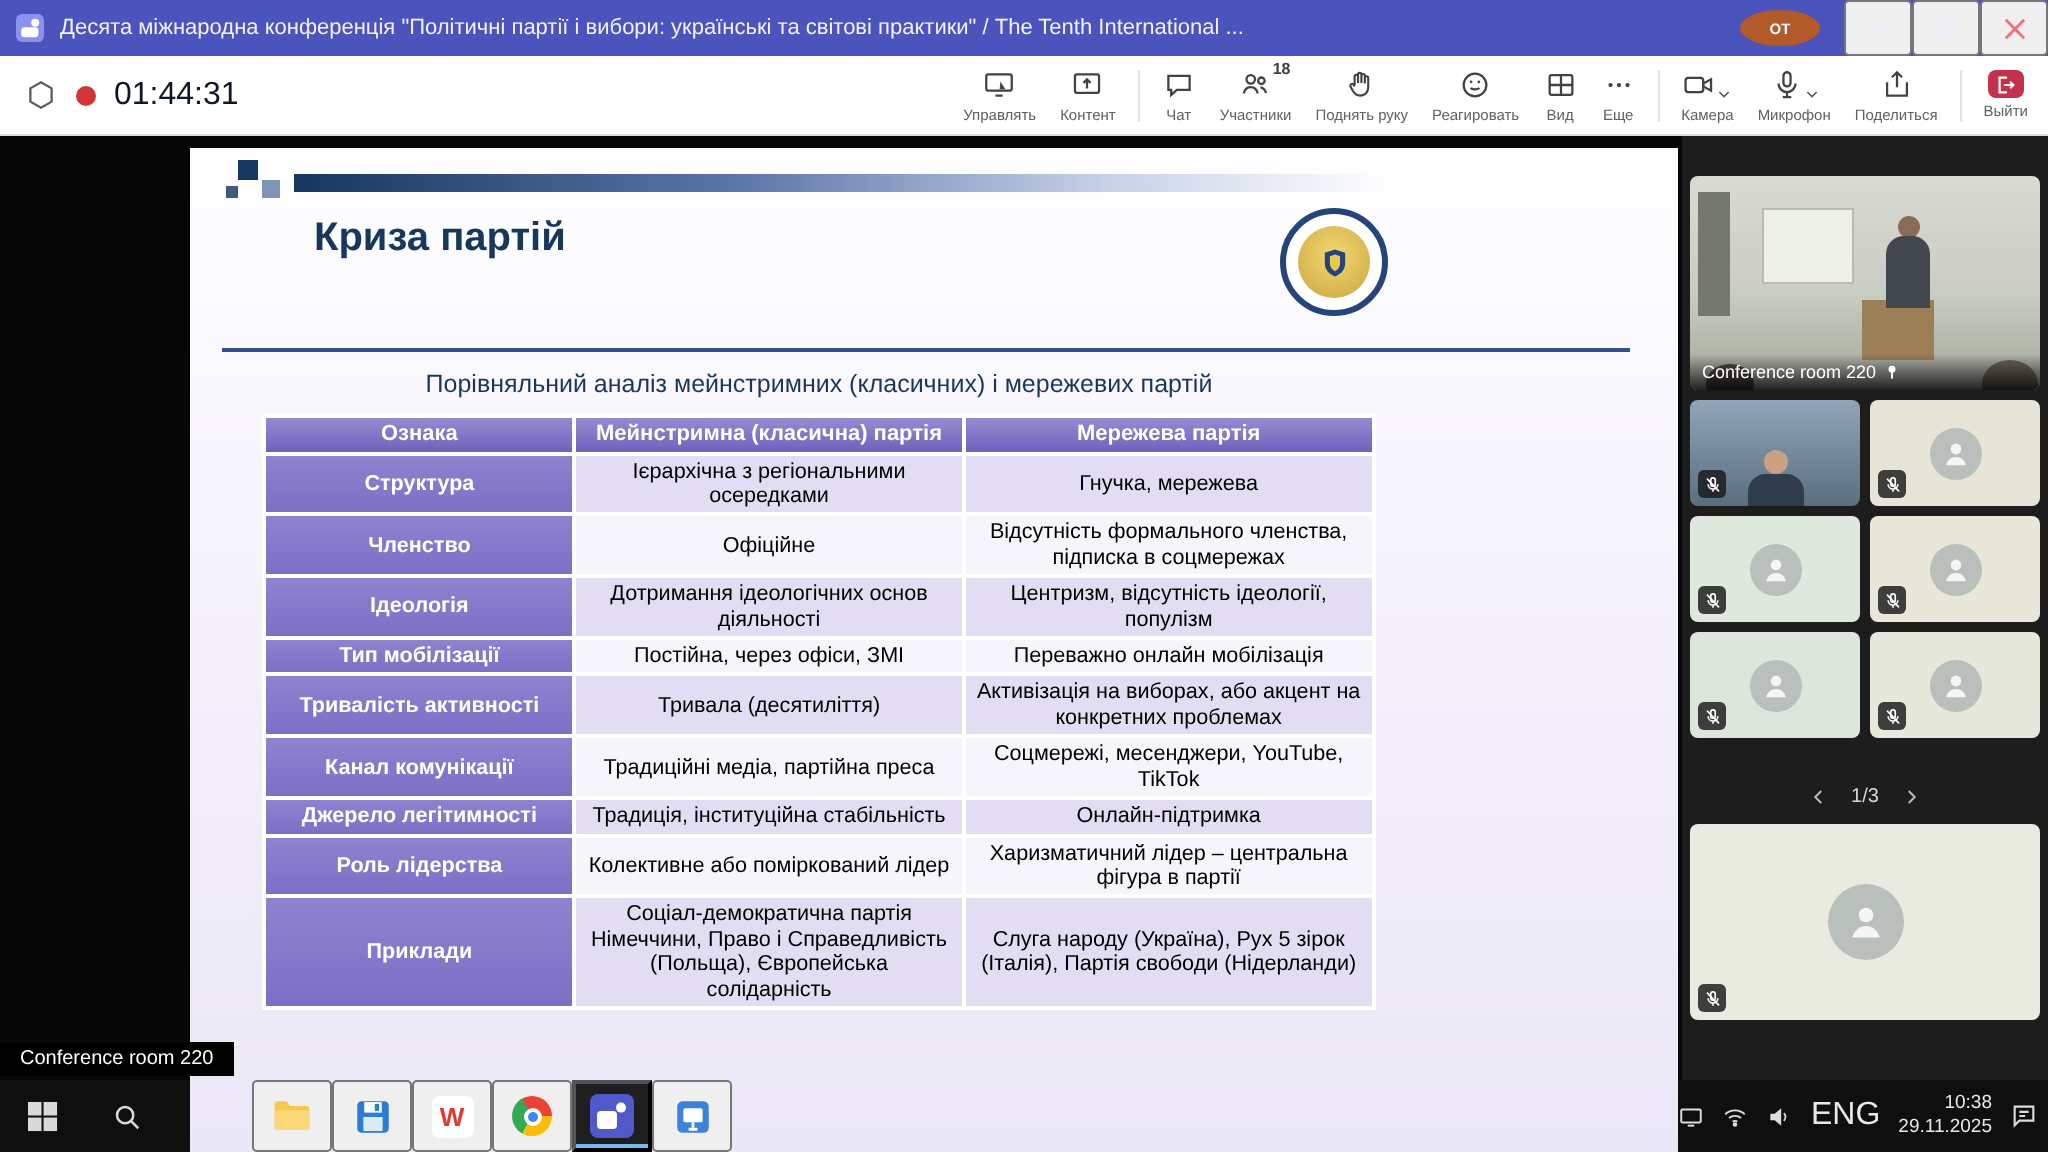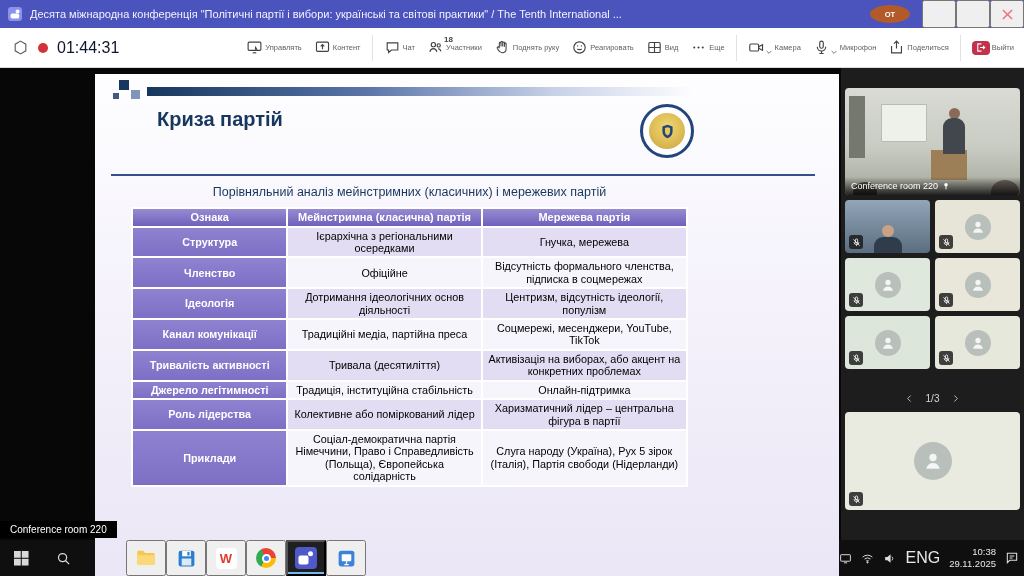--- a/index.html
+++ b/index.html
@@ -15,21 +15,21 @@
   .win-btn{width:34px;height:100%;display:flex;align-items:center;justify-content:center}
   .min-glyph{width:10px;height:2px;background:#eceeff}
   .max-glyph{width:9px;height:9px;border:1.5px solid #eceeff}
 
   
   .toolbar{height:40px;background:#fff;border-bottom:1px solid #dcdcdc;display:flex;align-items:center;padding:0 4px 0 12px}
   .rec-wrap{display:flex;align-items:center;gap:9px}
   .rec-dot{width:10px;height:10px;border-radius:50%;background:#d13438}
   .timer{font-size:16px;color:#0f172a}
   .btn-group{margin-left:auto;display:flex;align-items:center}
-  .tbtn{display:flex;flex-direction:row;align-items:center;gap:2px;padding:2px 6px;background:none;border:none;cursor:pointer}
+  .tbtn{display:flex;flex-direction:column;align-items:center;gap:2px;padding:2px 6px;background:none;border:none;cursor:pointer}
   .tbtn .lbl{font-size:7.5px;color:#616161;white-space:nowrap}
   .irow{display:flex;align-items:flex-end;position:relative}
   .badge{position:absolute;top:-4px;right:-9px;font-size:8px;color:#424242;font-weight:bold}
   .vdiv{width:1px;height:26px;background:#e2e2e2;margin:0 5px}
   .leave-ic{width:18px;height:14px;background:#c4314b;border-radius:4px;display:flex;align-items:center;justify-content:center}
 
   
   .main{display:flex;height:472px}
   .stage{flex:1;position:relative;background:#070707}
   .slide{position:absolute;left:95px;top:6px;width:744px;height:538px;overflow:hidden;
@@ -294,28 +294,33 @@
               <td class="feat">Членство</td>
               <td class="val">Офіційне</td>
               <td class="val">Відсутність формального членства, підписка в соцмережах</td>
             </tr>
           <tr>
               <td class="feat">Ідеологія</td>
               <td class="val">Дотримання ідеологічних основ діяльності</td>
               <td class="val">Центризм, відсутність ідеології, популізм</td>
             </tr>
           <tr>
+              <td class="feat">Тип мобілізації</td>
+              <td class="val">Постійна, через офіси, ЗМІ</td>
+              <td class="val">Переважно онлайн мобілізація</td>
+            </tr>
+          <tr>
+              <td class="feat">Тривалість активності</td>
+              <td class="val">Тривала (десятиліття)</td>
+              <td class="val">Активізація на виборах, або акцент на конкретних проблемах</td>
+            </tr>
+          <tr>
               <td class="feat">Канал комунікації</td>
               <td class="val">Традиційні медіа, партійна преса</td>
               <td class="val">Соцмережі, месенджери, YouTube, TikTok</td>
-            </tr>
-          <tr>
-              <td class="feat">Тривалість активності</td>
-              <td class="val">Тривала (десятиліття)</td>
-              <td class="val">Активізація на виборах, або акцент на конкретних проблемах</td>
             </tr>
           <tr>
               <td class="feat">Джерело легітимності</td>
               <td class="val">Традиція, інституційна стабільність</td>
               <td class="val">Онлайн-підтримка</td>
             </tr>
           <tr>
               <td class="feat">Роль лідерства</td>
               <td class="val">Колективне або поміркований лідер</td>
               <td class="val">Харизматичний лідер – центральна фігура в партії</td>

